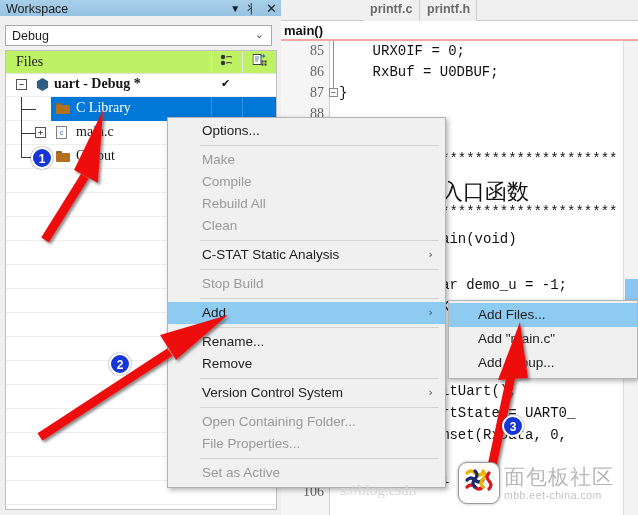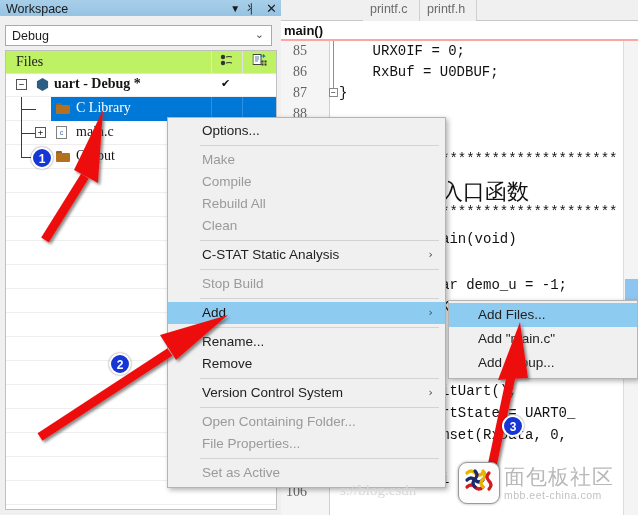--- a/index.html
+++ b/index.html
@@ -245,20 +245,21 @@
     position: absolute; top: 0;
     height: 21px;
     box-sizing: border-box;
     border-right: 1px solid #cfcfcf;
     font-size: 12.5px;
     line-height: 19px;
     padding: 0 7px;
     color: #6b6b6b;
     background: #f0f0f0;
     white-space: nowrap;
+    font-weight: bold;
   }
   .etab.active {
     background: #ffffff;
     color: #111111;
     font-weight: bold;
     border-top: 2px solid #ffffff;
     border-left: 1px solid #bdbdbd;
     margin-top: 44px;
   }
   .etab .x {
@@ -289,21 +290,21 @@
   }
   .gutter {
     position: absolute; left: 0; top: 0;
     width: 49px; height: 474px;
     background: #f5f5f5;
     border-right: 1px solid #cfcfcf;
     box-sizing: border-box;
   }
   .lnum {
     position: absolute;
-    right: 22px;
+    right: 5px;
     font-family: "Liberation Serif", serif;
     font-size: 14px;
     color: #636363;
     text-align: right;
   }
   .fold {
     position: absolute;
     left: 52px;
     width: 1px;
     background: #909090;

